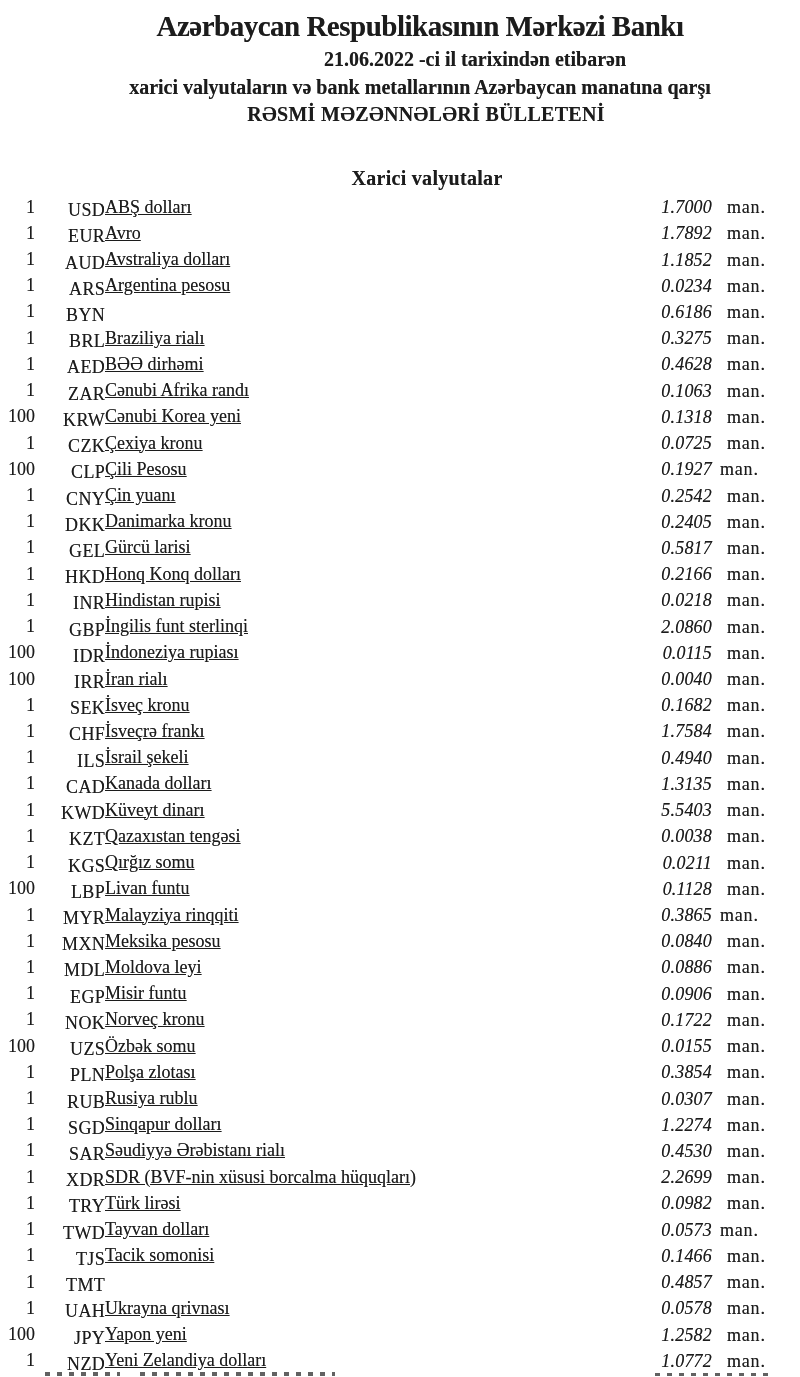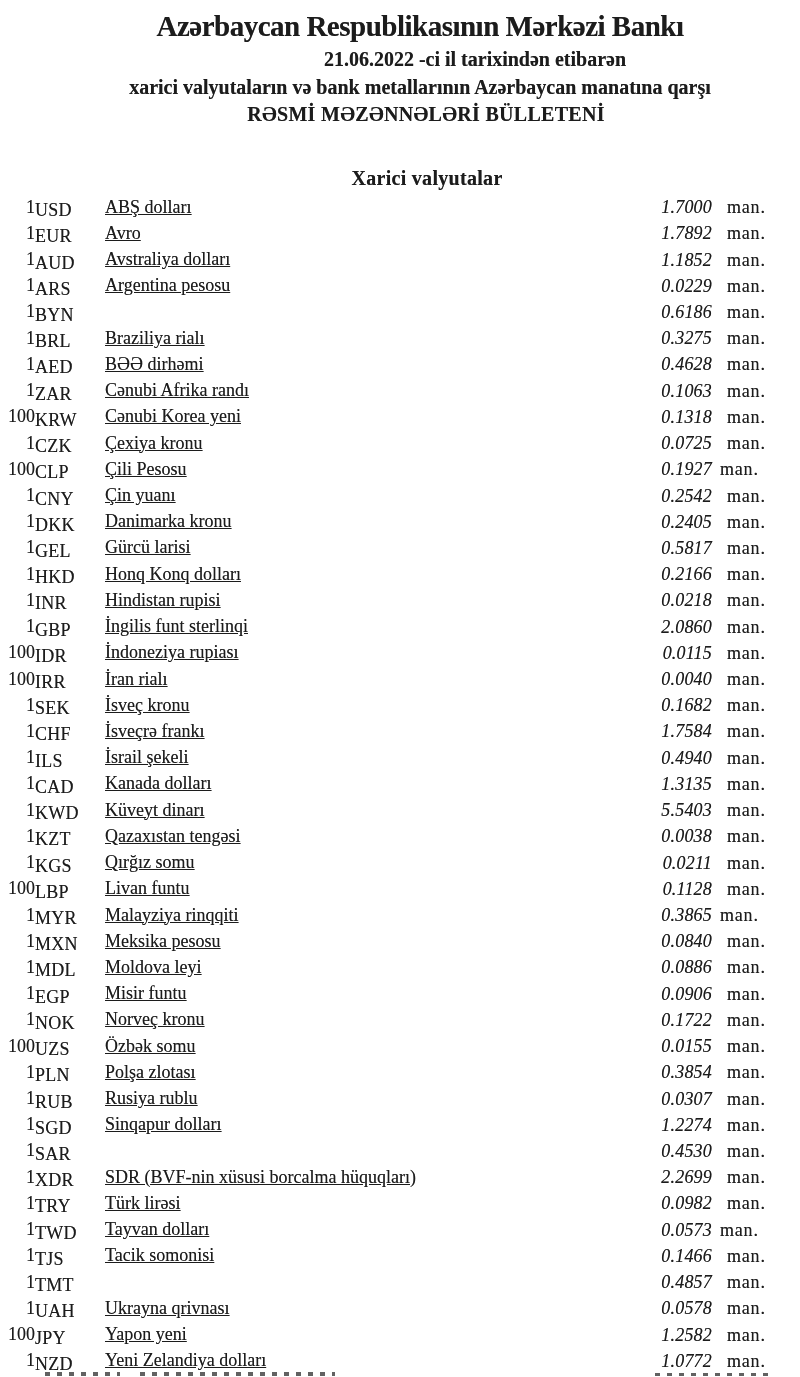--- a/index.html
+++ b/index.html
@@ -31,21 +31,21 @@
     width:800px;
   }
   .row {
     position:relative;
     height:26.23px;
     display:flex;
     align-items:center;
     font-size:18px;
   }
   .qty  { width:35px; text-align:right; flex:0 0 auto; }
-  .code { width:70px; text-align:left; flex:0 0 auto; letter-spacing:0.3px;margin-top:7px; }
+  .code { width:70px; text-align:right; flex:0 0 auto; letter-spacing:0.3px;margin-top:7px; }
   .name { flex:1 1 auto; white-space:nowrap;text-decoration:underline; }
   .rate {
     position:absolute; right:88px; top:50%;
     transform:translateY(-50%);
     font-weight:normal; font-style:italic;
     letter-spacing:0.2px;
   }
   .man {
     position:absolute; left:727px; top:50%;
     transform:translateY(-50%);
@@ -92,21 +92,21 @@
       <span class="qty">1</span>
       <span class="code">AUD</span>
       <span class="name">Avstraliya dolları</span>
       <span class="rate">1.1852</span>
       <span class="man">man.</span>
     </div>
     <div class="row">
       <span class="qty">1</span>
       <span class="code">ARS</span>
       <span class="name">Argentina pesosu</span>
-      <span class="rate">0.0229</span>
+      <span class="rate">0.0234</span>
       <span class="man">man.</span>
     </div>
     <div class="row">
       <span class="qty">1</span>
       <span class="code">BYN</span>
       <span class="rate">0.6186</span>
       <span class="man">man.</span>
     </div>
     <div class="row">
       <span class="qty">1</span>
@@ -321,20 +321,21 @@
     <div class="row">
       <span class="qty">1</span>
       <span class="code">SGD</span>
       <span class="name">Sinqapur dolları</span>
       <span class="rate">1.2274</span>
       <span class="man">man.</span>
     </div>
     <div class="row">
       <span class="qty">1</span>
       <span class="code">SAR</span>
+      <span class="name">Səudiyyə Ərəbistanı rialı</span>
       <span class="rate">0.4530</span>
       <span class="man">man.</span>
     </div>
     <div class="row">
       <span class="qty">1</span>
       <span class="code">XDR</span>
       <span class="name">SDR (BVF-nin xüsusi borcalma hüquqları)</span>
       <span class="rate">2.2699</span>
       <span class="man">man.</span>
     </div>

